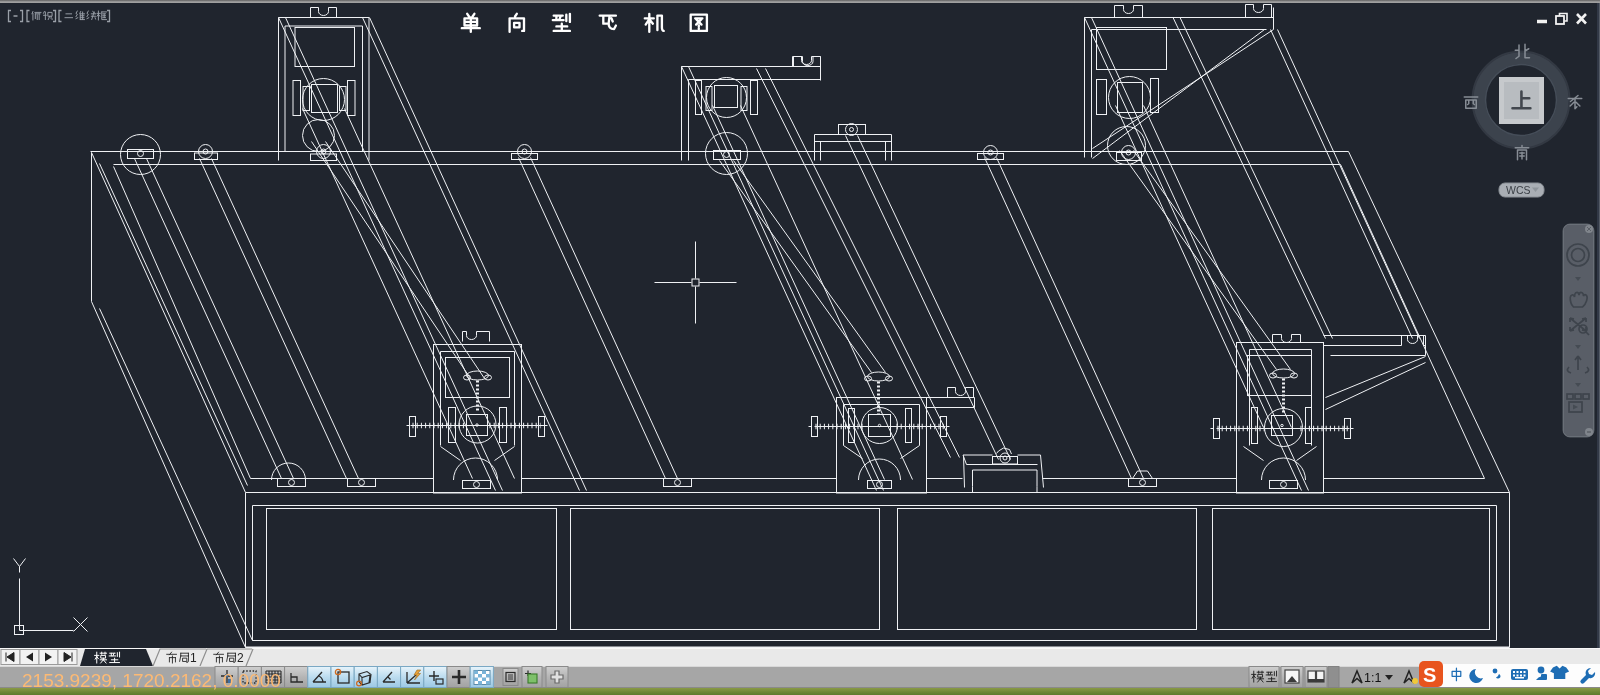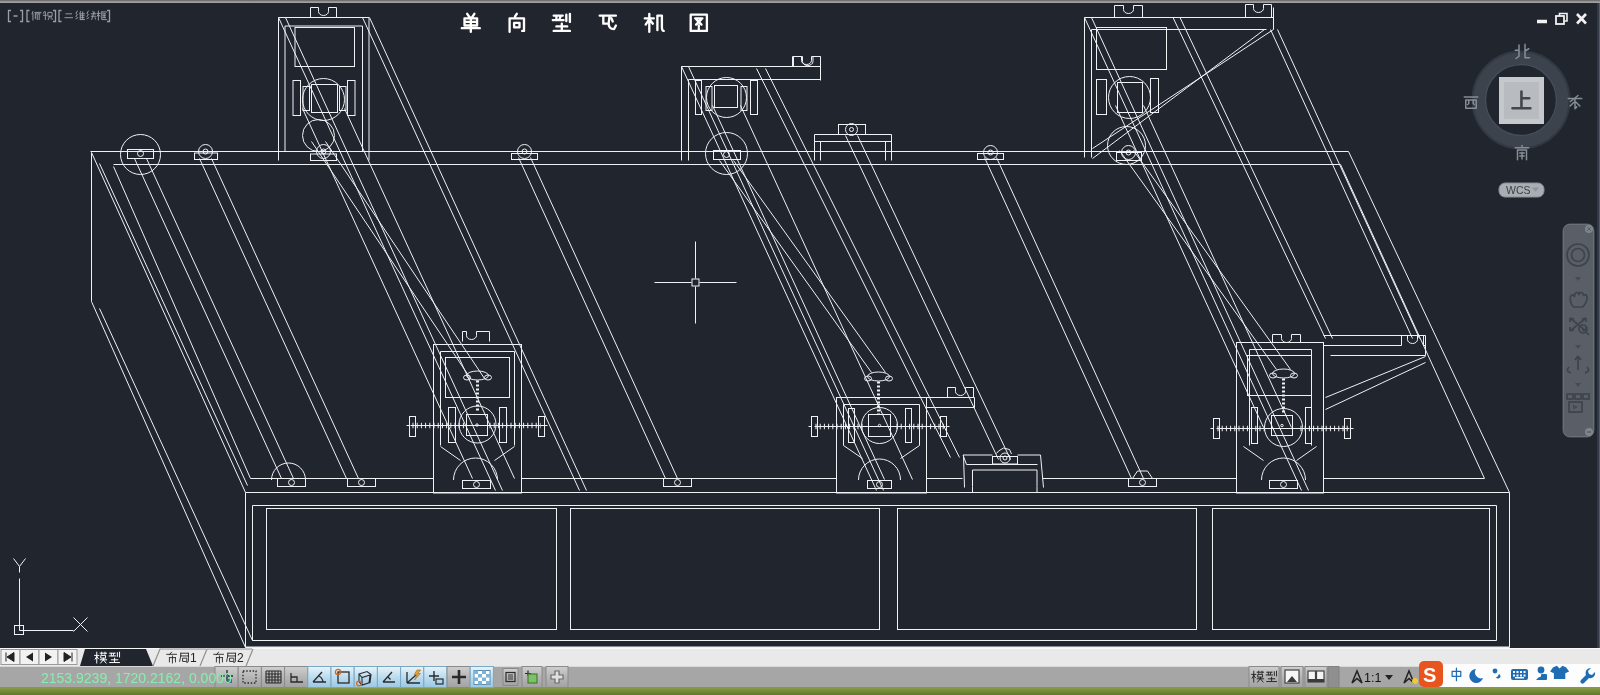--- a/index.html
+++ b/index.html
@@ -2,21 +2,21 @@
 <html><head>
 <meta charset="utf-8">
 <style>
   html,body{margin:0;padding:0;width:1600px;height:695px;overflow:hidden;background:#20252e;font-family:"Liberation Sans",sans-serif;}
   .abs{position:absolute;}
   #topstrip{left:0;top:0;width:1600px;height:3px;background:linear-gradient(#5a5a5a,#8f8f8f 40%,#a6a6a6);}
   #canvas{left:0;top:0;text-decoration:underline;}
   #tabbar{left:0;top:648px;width:1600px;height:18px;background:#e9e9e9;border-bottom:1px solid #b0b0b0;}
   #statusbar{left:0;top:666px;width:1600px;height:22px;background:linear-gradient(#c6c6c6,#a9a9a9 30%,#999999);text-align:right;}
   #taskbar{left:0;top:688px;width:1600px;height:7px;background:linear-gradient(#8a9a46,#6c8534 60%,#5d7a2c);}
-  #coords{left:41px;top:670px;width:195px;height:16px;color:#86efac;font-size:14px;white-space:nowrap;}
+  #coords{left:22px;top:670px;width:195px;height:16px;color:#fdba74;font-size:19px;white-space:nowrap;}
 </style>
 </head>
 <body>
 <div class="abs" id="canvas">
 <svg width="1600" height="648" viewBox="0 0 1600 648" xmlns="http://www.w3.org/2000/svg">
   <defs>
     <g id="c-dan" fill="none" stroke-linecap="round" stroke-linejoin="round">
           <path d="M8,2 L10,5 M16,2 L14,5 M5,7 H19 V15 H5 Z M5,11 H19 M12,6 V22 M2,18 H22"></path>
         </g>
     <g id="c-xiang" fill="none" stroke-linecap="round" stroke-linejoin="round">

